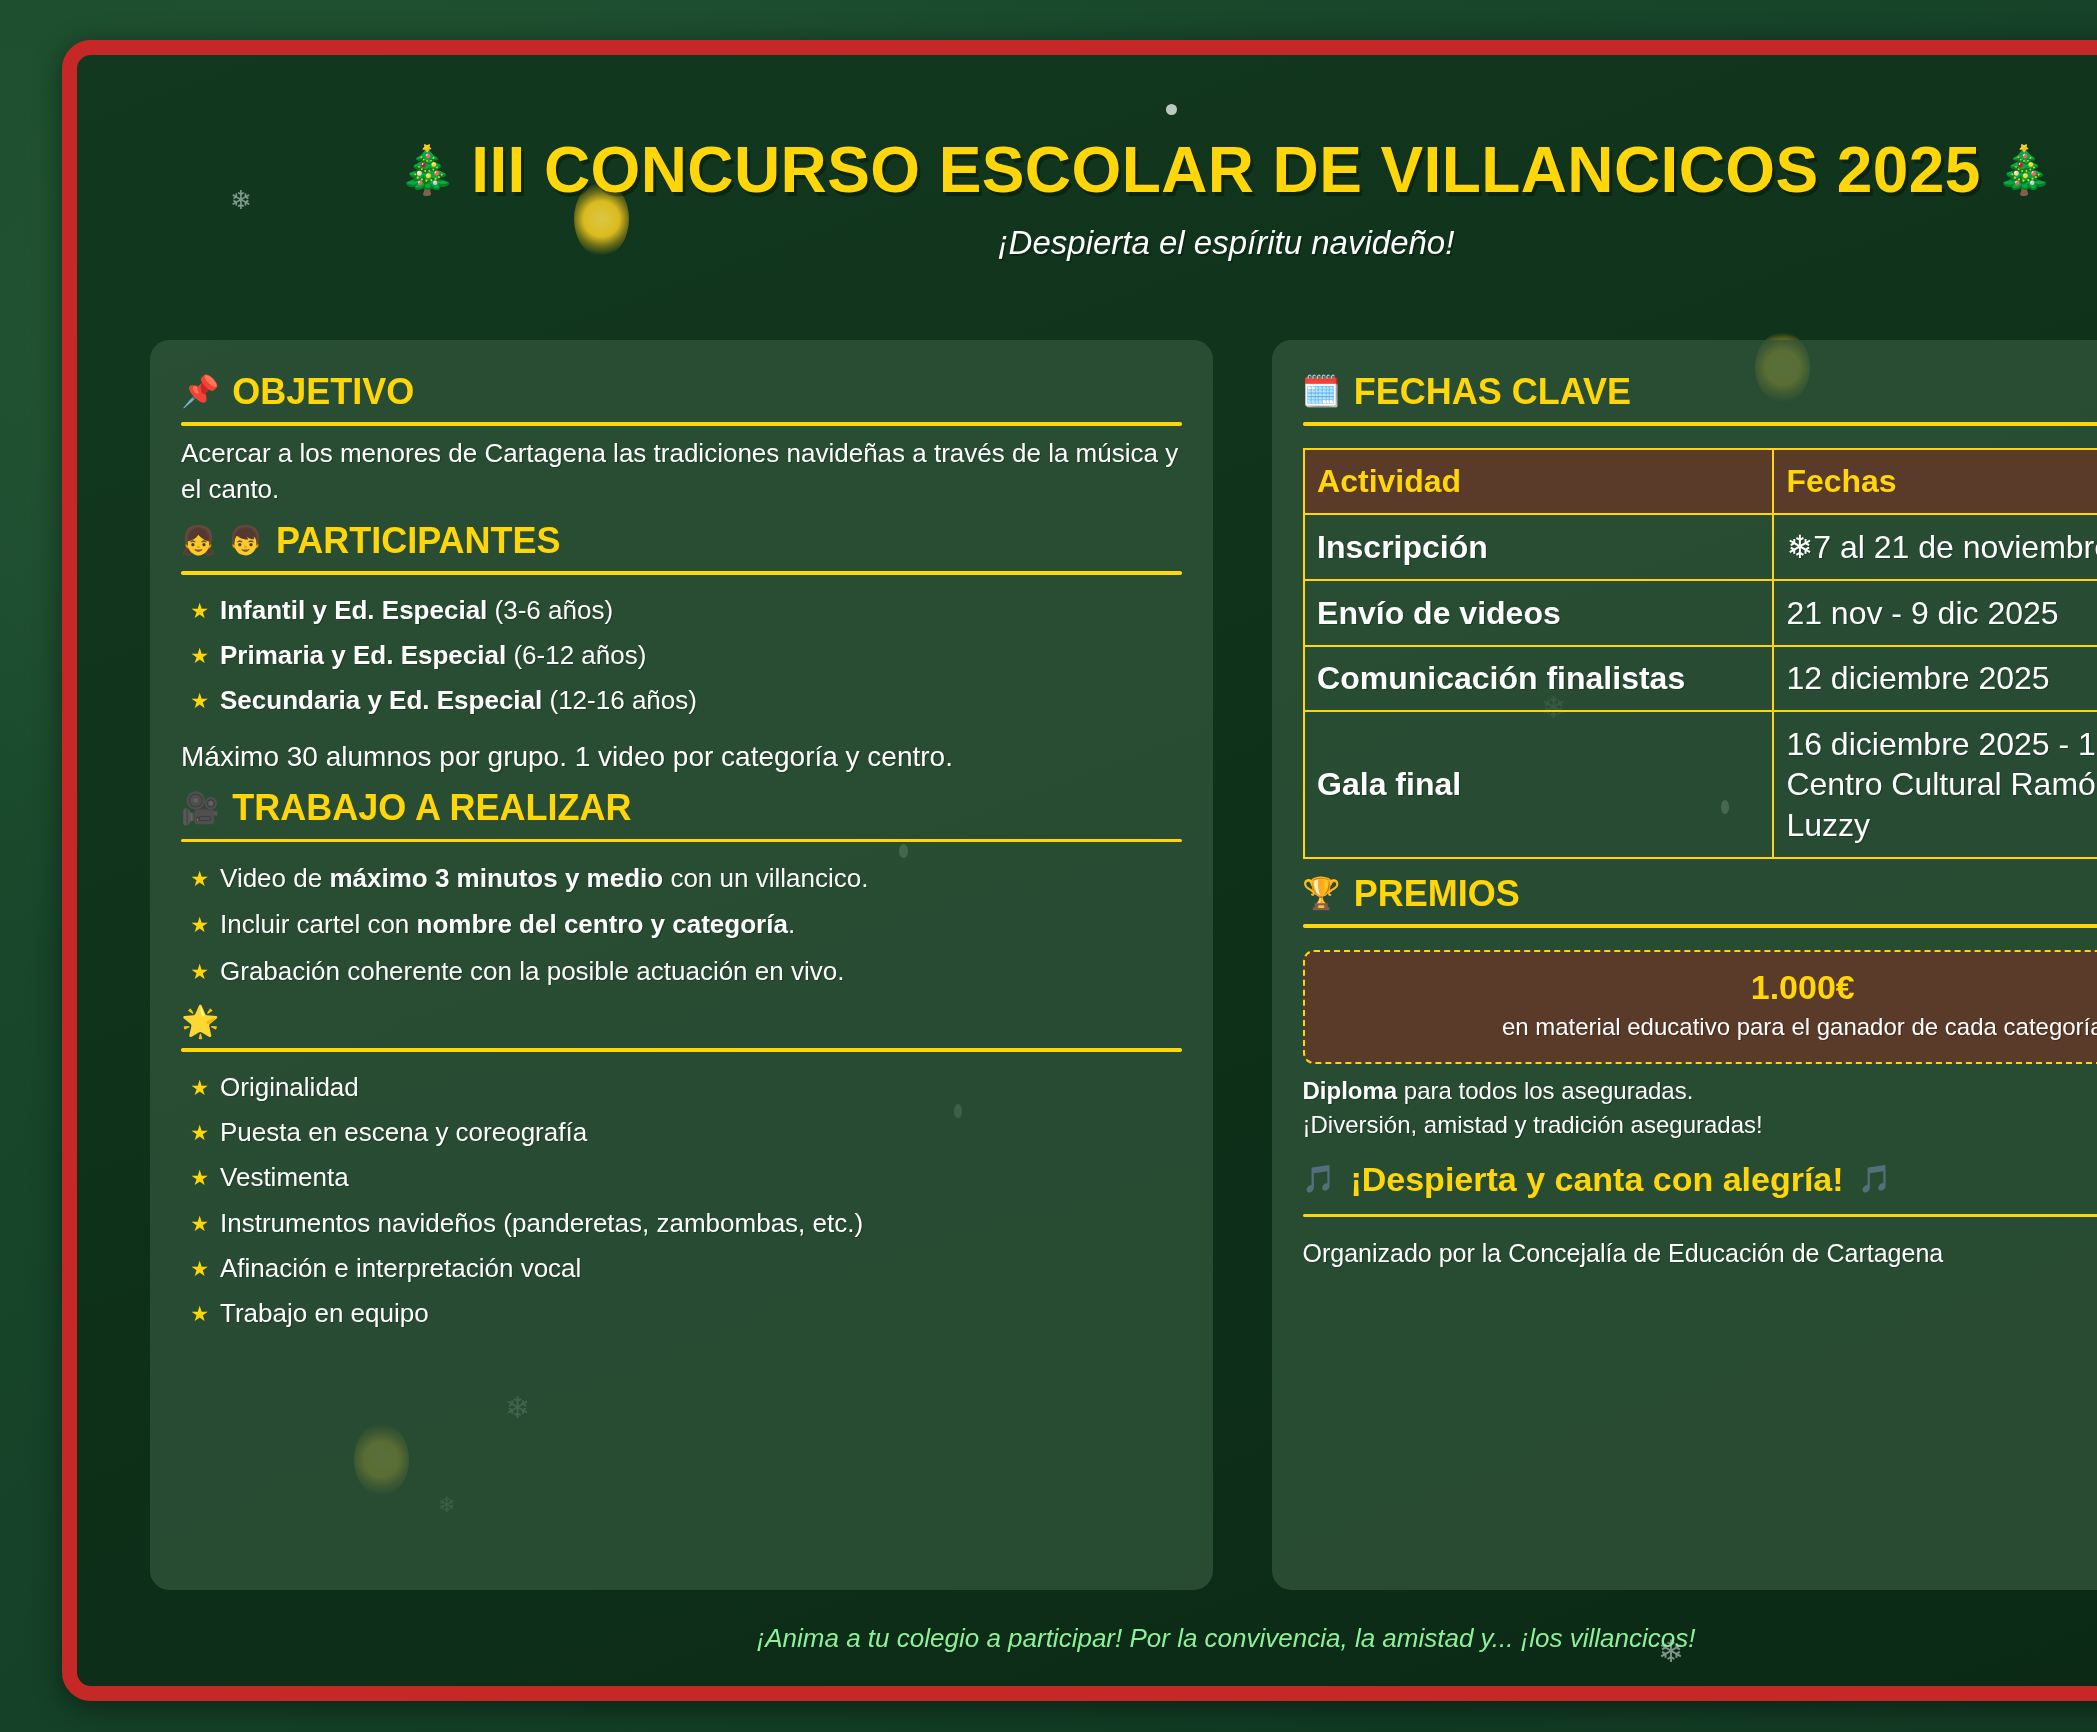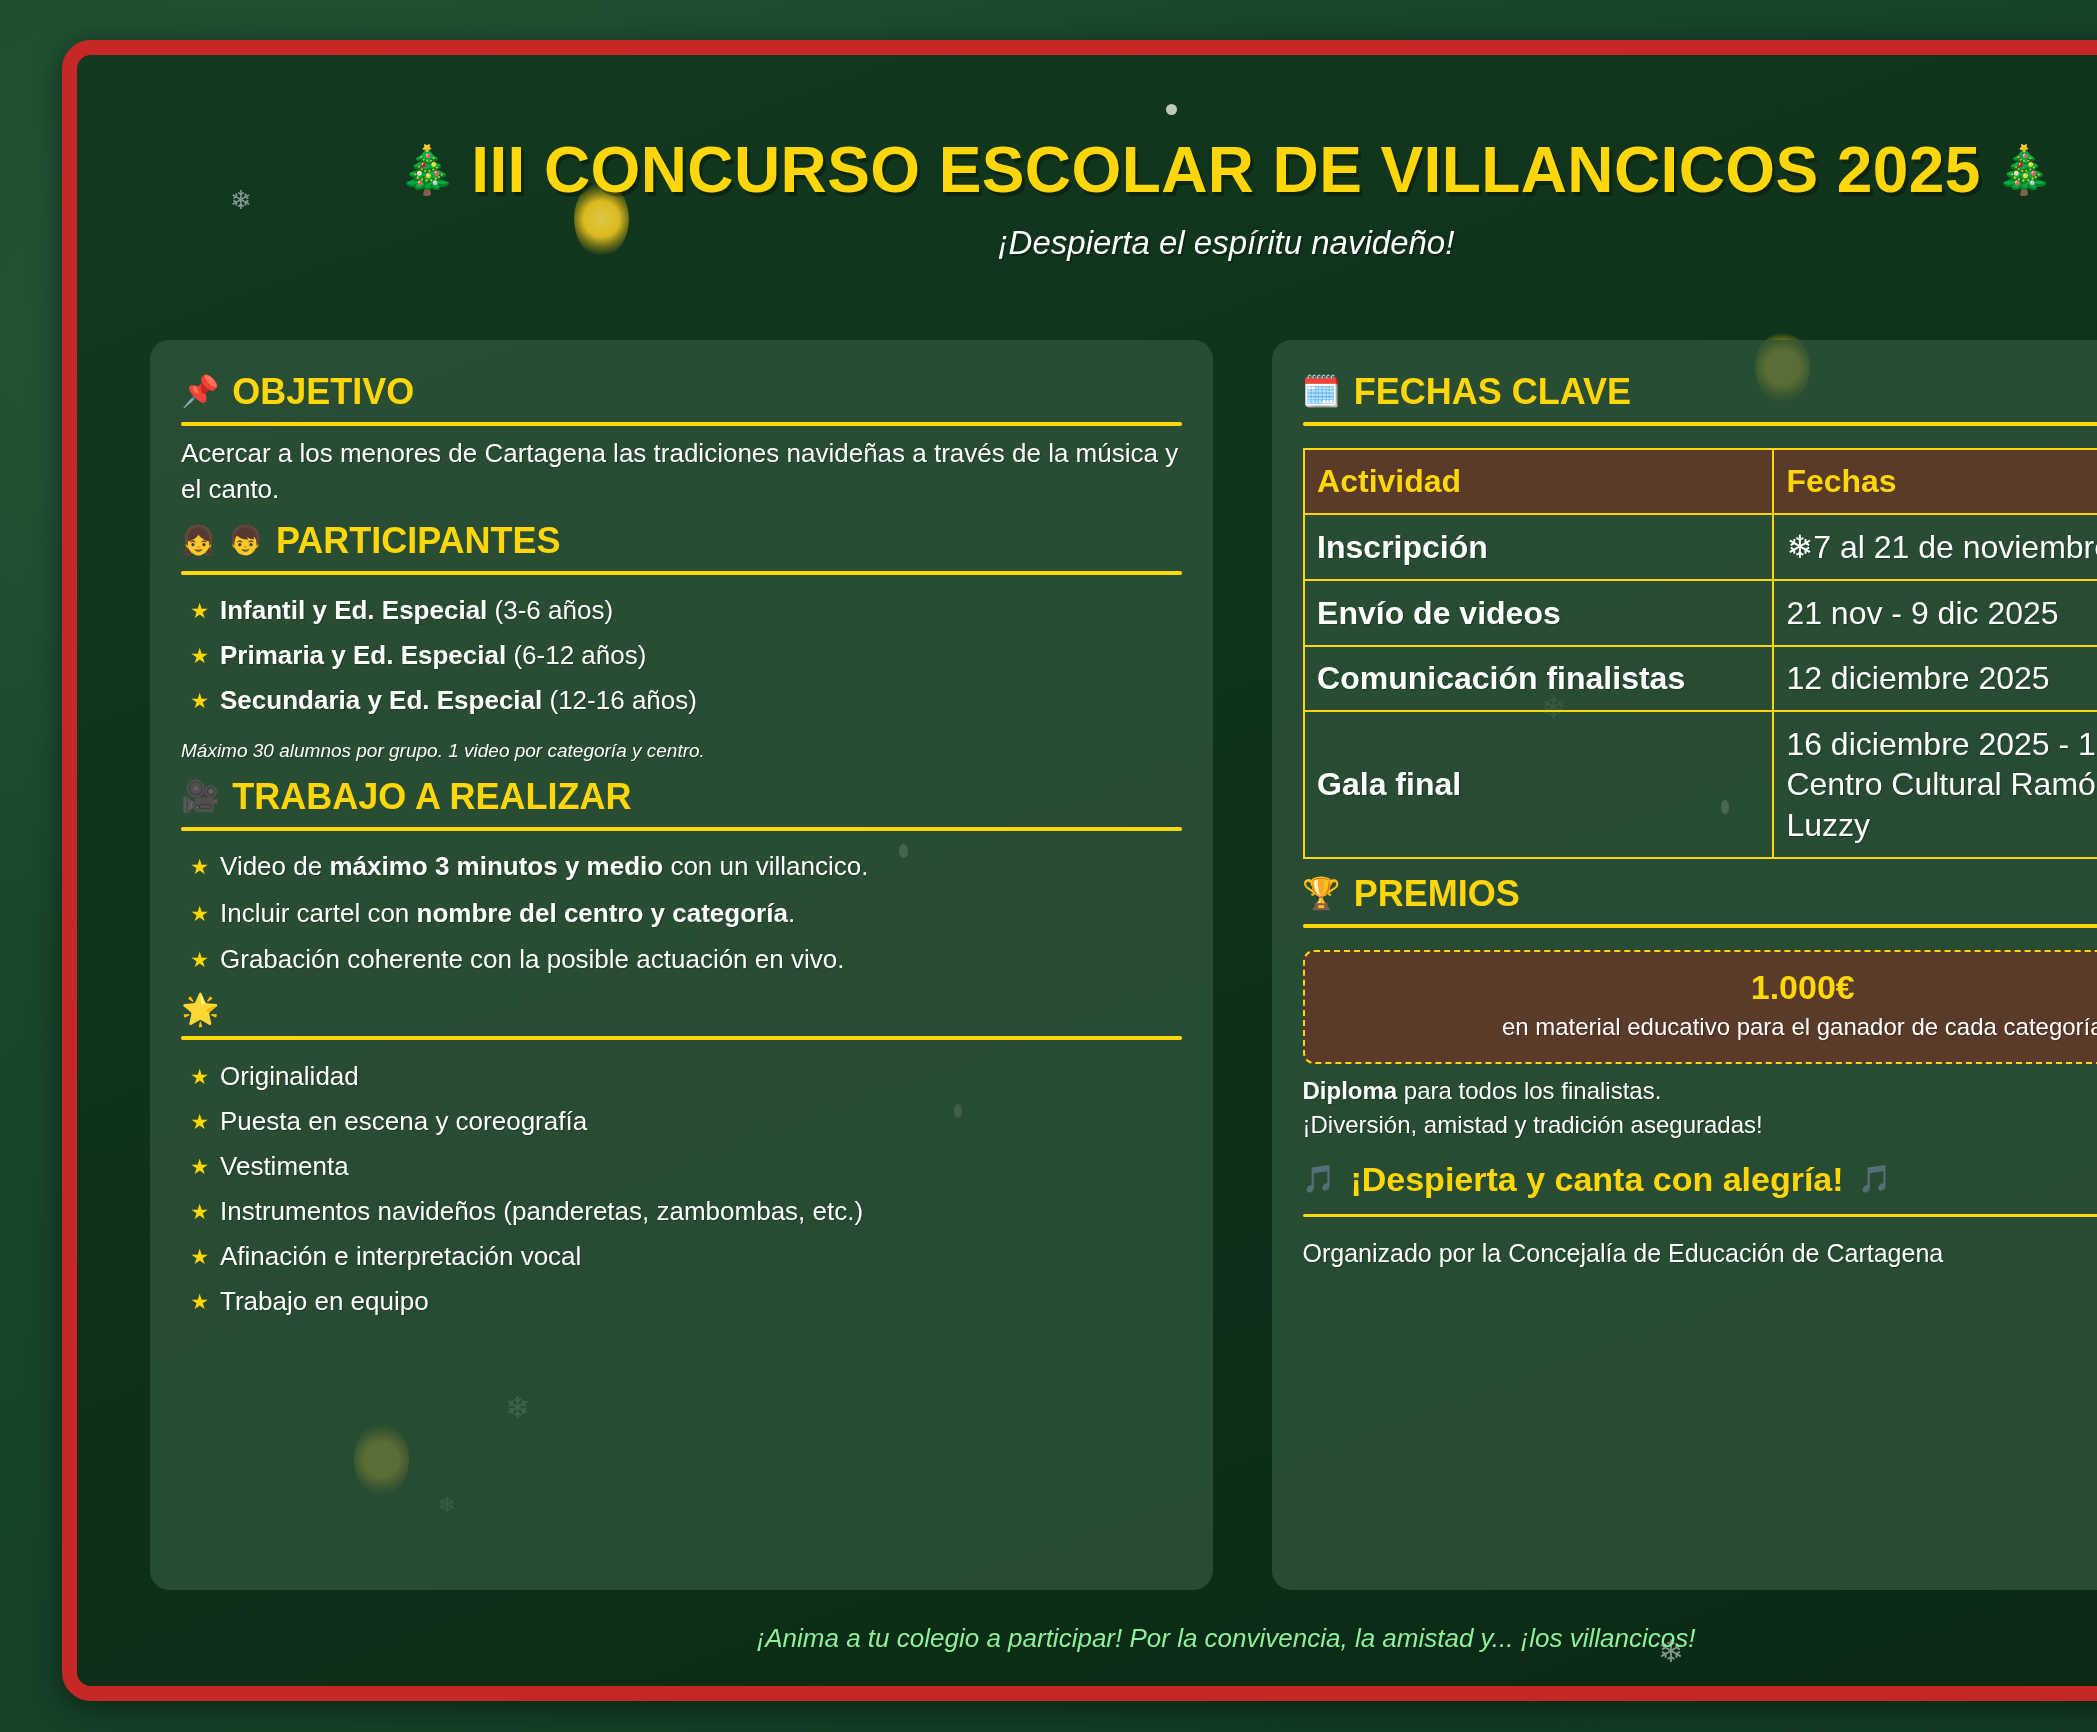--- a/index.html
+++ b/index.html
@@ -124,22 +124,21 @@
   }
 
   .body-text {
     font-size: 26px;
     color: #ffffff;
     line-height: 1.40;
     margin-top: 9px;
     text-shadow: 1.3px 1.3px 0 rgba(0,0,0,0.22);
   }
   .note-italic {
-    font-size: 19px;
-    font-style: italic;
+    font-size: 28px;
     color: #ffffff;
     margin-top: 22px;
     line-height: 1.3;
     text-shadow: 1.3px 1.3px 0 rgba(0,0,0,0.22);
   }
 
   ul.star-list { list-style: none; margin-top: 19.3px; }
   ul.star-list li {
     display: flex;
     align-items: baseline;
@@ -417,21 +416,21 @@
         <span class="emo">🏆</span>
         <span>PREMIOS</span>
       </div>
       <div class="sec-rule"></div>
 
       <div id="prize-box">
         <div id="prize-amount">1.000€</div>
         <div id="prize-desc">en material educativo para el ganador de cada categoría</div>
       </div>
 
-      <div class="diploma-line"><b>Diploma</b><span> para todos los finalistas.</span></div>
+      <div class="diploma-line"><b>Diploma</b><span> para todos los aseguradas.</span></div>
       <div class="diploma-line" style="margin-top:3.4px;">¡Diversión, amistad y tradición aseguradas!</div>
 
       <div id="cheer">
         <span class="note">🎵</span>
         <span>¡Despierta y canta con alegría!</span>
         <span class="note">🎵</span>
       </div>
       <div id="org-rule"></div>
       <div id="organizer">Organizado por la Concejalía de Educación de Cartagena</div>
     </div>

